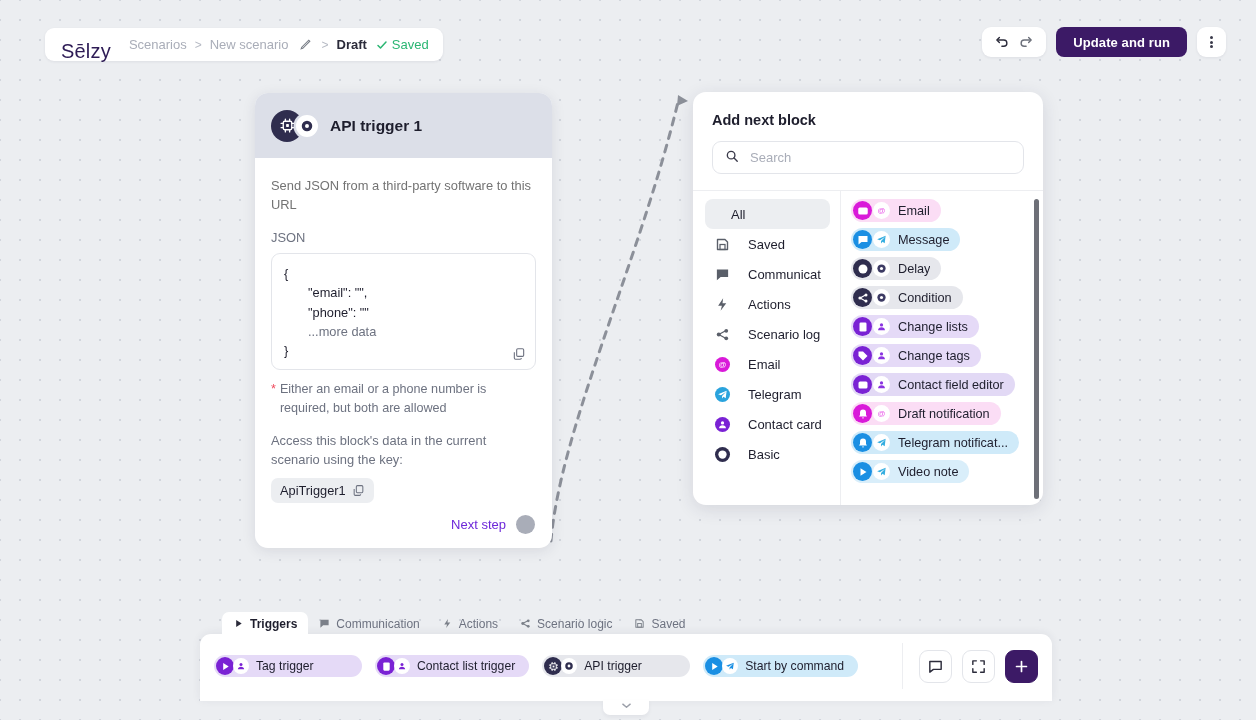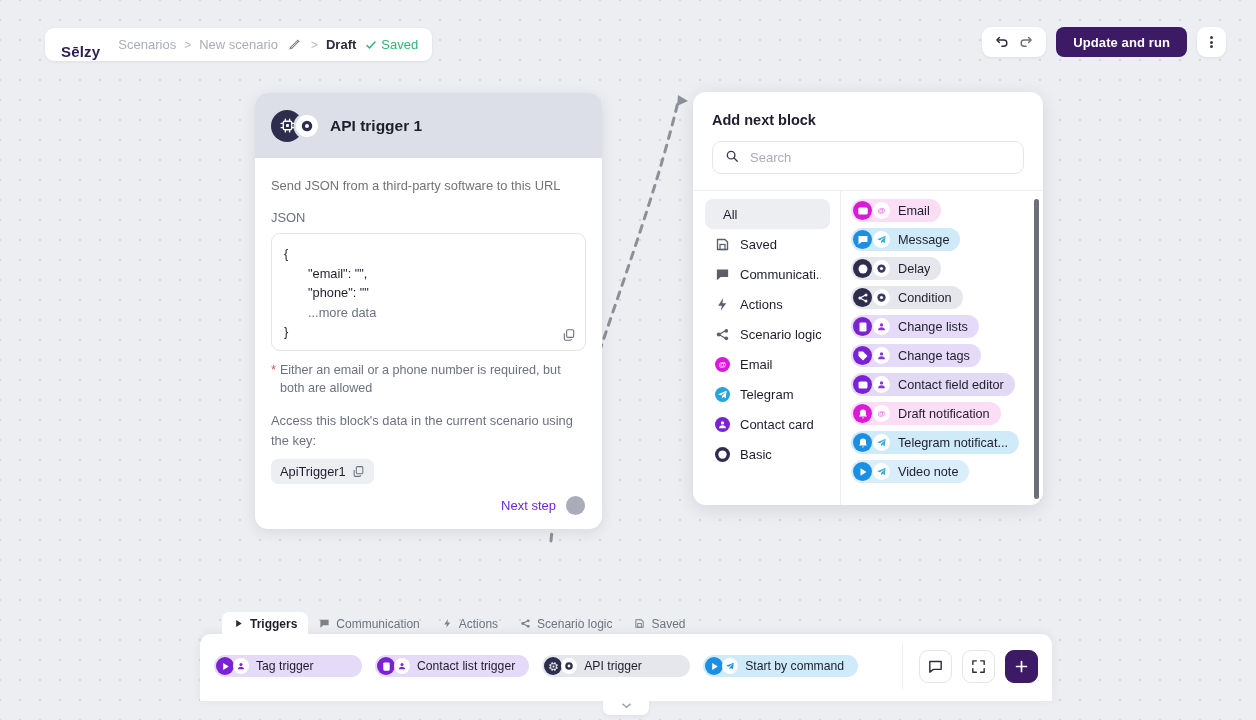--- a/index.html
+++ b/index.html
@@ -20,21 +20,21 @@
   #topbar-left {
     position: absolute; left: 45px; top: 28px;
     height: 33px;
     background: #ffffff;
     border-radius: 9px;
     display: flex; align-items: center;
     padding: 0 14px 0 16px;
     box-shadow: 0 1px 3px rgba(30,30,60,.07);
   }
   .brand {
-    font-size: 15px; font-weight: 700; color: #2d1b55;
+    font-size: 20px; font-weight: 400; color: #2d1b55;
     letter-spacing: .2px; position: relative; padding-top: 1px; margin-top: 12px;
   }
   .crumb-sep { color: #b6bac4; font-size: 12px; margin: 0 8px; }
   .crumb-muted { color: #a9adb8; font-size: 13px; }
   .crumb-strong { color: #2b2b3a; font-size: 13px; font-weight: 600; }
   .crumb-saved { color: #2bb673; font-size: 13px; font-weight: 500; }
   .pencil-ic { margin: 0 2px 0 10px; display:flex; align-items:center; }
   .check-ic { margin-right: 4px; display:inline-flex; vertical-align: middle; }
   #brand-spacer { width: 18px; }
 
@@ -56,21 +56,21 @@
     display:flex; align-items:center; justify-content:center;
     box-shadow: 0 1px 3px rgba(30,30,60,.07); cursor: pointer;
   }
   .kebab-dot { width: 3px; height: 3px; border-radius: 50%; background: #3a3a4a; margin: 1.2px 0; }
 
   
   #connector { position: absolute; left: 0; top: 0; width: 1256px; height: 720px; pointer-events: none; }
 
   
   #trigger-card {
-    position: absolute; left: 255px; top: 93px; width: 347px;
+    position: absolute; left: 255px; top: 93px; width: 297px;
     background: #fff; border-radius: 13px;
     box-shadow: 0 3px 14px rgba(40,40,70,.10);
     overflow: hidden;
   }
   #card-header {
     background: #dcdfe8; height: 65px;
     display: flex; align-items: center; padding: 0 16px;
   }
   .icon-pair { position: relative; width: 47px; height: 32px; flex: none; }
   .ic-main {
@@ -140,21 +140,21 @@
   .search-wrap input::placeholder { color: #a9adb8; }
   #panel-cols { display: flex; flex: 1; border-top: 1px solid #edeef1; min-height: 0; position: relative; }
   #cat-col { width: 147px; padding: 8px 10px 0 12px; flex: none; }
   .cat {
     display: flex; align-items: center; gap: 9px;
     height: 30px; border-radius: 8px; padding: 0 9px;
     font-size: 13px; color: #1e1e2d; cursor: pointer; margin-bottom: 0px;
   }
   .cat.active { background: #eceef1; }
   .cat .ic { width: 17px; height: 17px; flex: none; display:flex; align-items:center; justify-content:center; }
-  .cat .lbl { white-space: nowrap; overflow: hidden; }
+  .cat .lbl { white-space: nowrap; overflow: hidden; margin-left: 8px; }
   #blocks-col {
     flex: 1; border-left: 1px solid #edeef1; padding: 8px 12px 0 10px;
     overflow: hidden; position: relative;
   }
   .blk {
     display: inline-flex; align-items: center; gap: 3px;
     height: 23px; border-radius: 12px; padding: 0 11px 0 2px;
     margin-bottom: 6px; cursor: pointer; max-width: 100%;
   }
   .blk .ic1 { width: 19px; height: 19px; border-radius: 50%; flex:none; display:flex; align-items:center; justify-content:center; }

